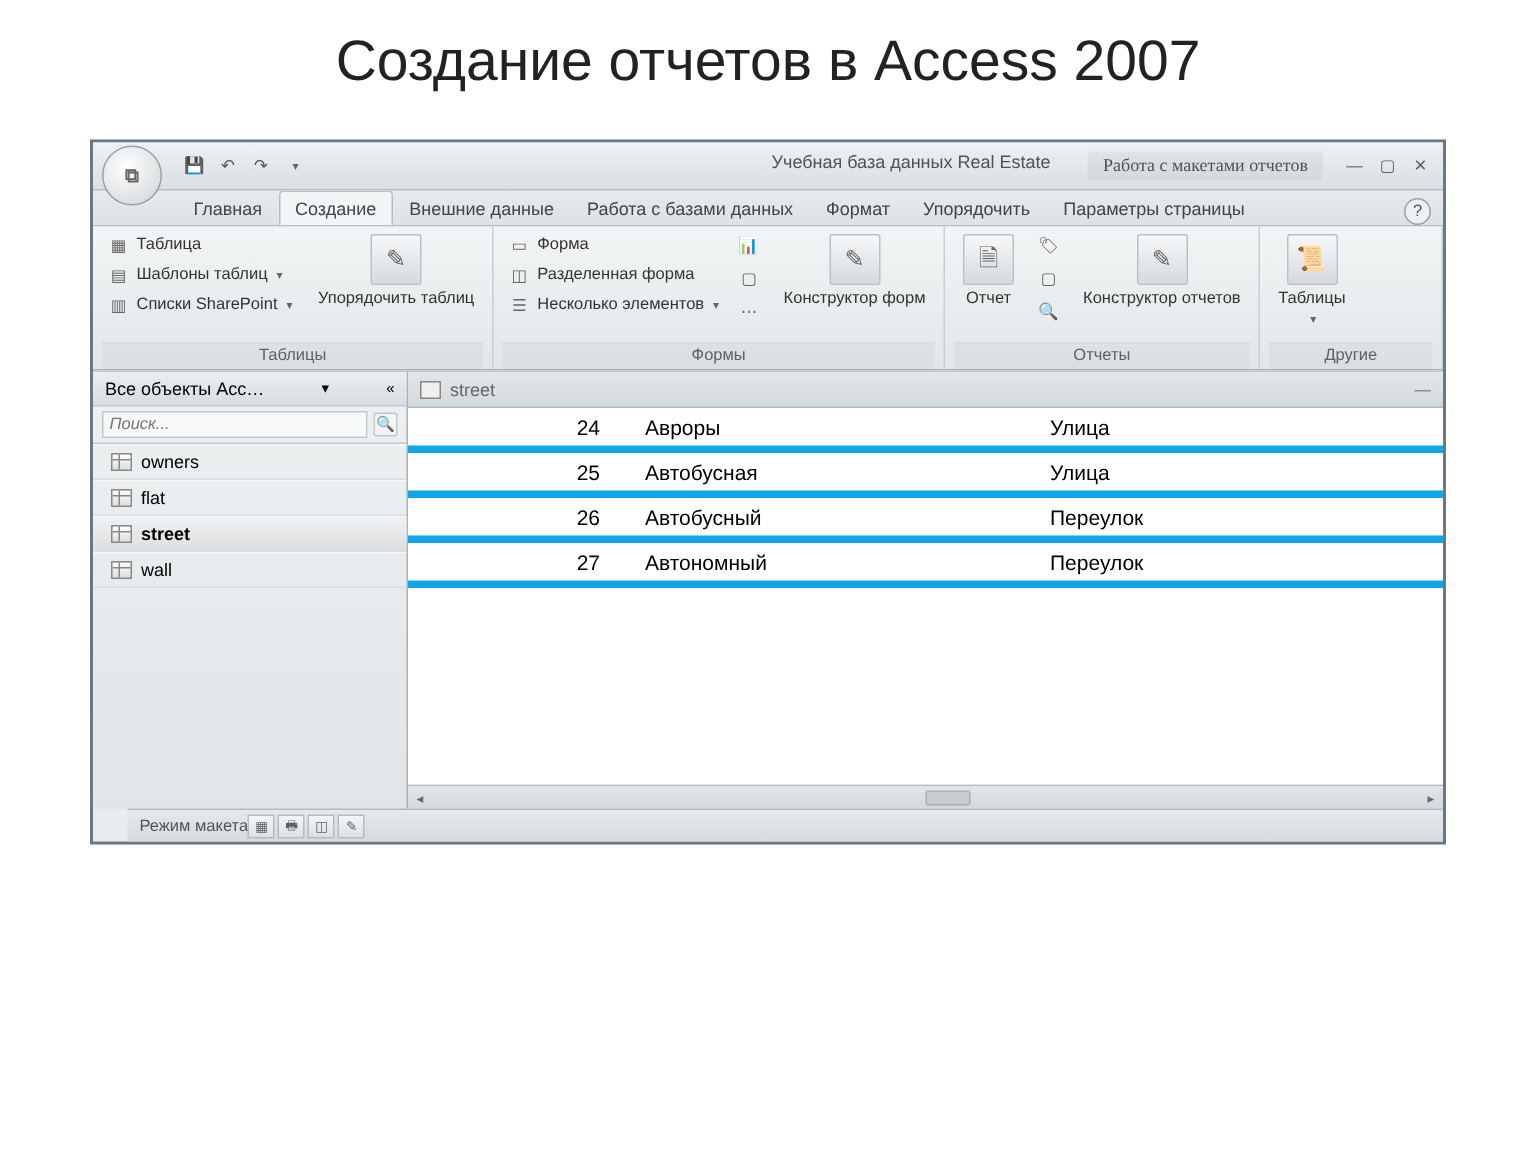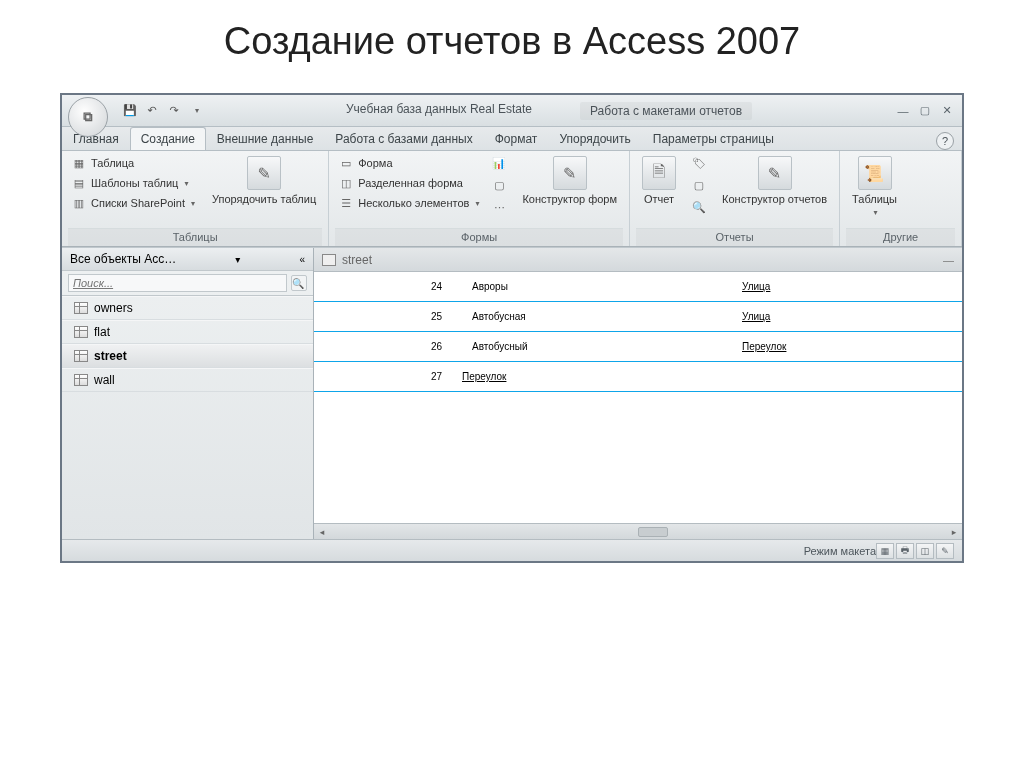--- a/index.html
+++ b/index.html
@@ -28,30 +28,31 @@
   .office-btn {
     width: 40px; height: 40px; border-radius: 50%;
     background: radial-gradient(circle at 40% 35%, #fefefe, #d0d4d7);
     border: 1px solid #9aa1a6;
     position: absolute; left: 6px; top: 2px;
     display:flex; align-items:center; justify-content:center;
     font-size: 13px; font-weight: bold; color:#666;
   }
   .qat { margin-left: 54px; display:flex; gap:6px; align-items:center; }
   .qat .icon { width:16px; height:16px; display:flex; align-items:center; justify-content:center; color:#555; font-size:11px; }
-  .title-center { flex:1; text-align:center; font-size:12px; color:#4b5359; display:flex; justify-content:center; gap:48px; }
-  .context-title { background: rgba(0,0,0,0.04); padding:2px 10px; border-radius:2px; font-size:12px; }
+  .title-center { flex:1; text-align:center; font-size:12px; color:#4b5359; display:flex; justify-content:flex-end; gap:25px; }
+  .context-title { background: rgba(0,0,0,0.04); padding:2px 10px; border-radius:2px; font-size:12px;font-family:Liberation Serif, serif; }
   .winbtns { display:flex; gap:4px; }
   .winbtns span { width:18px; height:14px; display:flex; align-items:center; justify-content:center; color:#5b656c; font-size:11px; }
 
   
   .tabrow {
     height: 24px;
     background: linear-gradient(#e7eaec,#dde2e5);
     display:flex; align-items:flex-end;
+    padding-left: 56px;
     border-bottom: 1px solid #b5bec4;
     font-size: 12px;
     gap: 0;
   }
   .tab {
     padding: 4px 10px;
     color: #3d4549;
     border: 1px solid transparent; border-bottom:none;
     border-radius: 3px 3px 0 0;
     cursor: default;
@@ -89,35 +90,35 @@
   .small-btn .glyph { width:16px;height:16px;display:inline-flex;align-items:center;justify-content:center;color:#666; }
   .big-btn { display:flex; flex-direction:column; align-items:center; gap:3px; padding: 2px 6px; text-align:center; }
   .big-btn .big-glyph { width:34px;height:34px;background:linear-gradient(#f7f8f9,#d5dadd);border:1px solid #b9c1c6;border-radius:2px;display:flex;align-items:center;justify-content:center;color:#666;font-size:16px; }
   .dd-arrow::after { content:"▾"; font-size:8px; margin-left:2px; color:#666; }
   .mini-icons { display:flex; flex-direction:column; gap:4px; }
   .mini-icons span { width:18px;height:18px;display:flex;align-items:center;justify-content:center;color:#666;font-size:11px;border:1px solid transparent; }
 
   
   .work { flex:1; display:flex; min-height:0; background:#dfe3e6; border-top:1px solid #c0c8cd; }
   .navpane {
-    width: 252px;
+    width: 210px;
     background: linear-gradient(#eef1f2,#e1e5e7);
     border-right:1px solid #a9b2b8;
     display:flex; flex-direction:column;
     font-size:12px;
   }
   .nav-header {
     display:flex; align-items:center; justify-content:space-between;
     padding:4px 8px;
     background: linear-gradient(#eceff1,#d7dcdf);
     border-bottom:1px solid #c1c8cc;
   }
   .nav-header span.chev { font-size:10px; }
   .nav-search { display:flex; align-items:center; padding:3px 6px; gap:4px; border-bottom:1px solid #c1c8cc; }
-  .nav-search input { flex:1; font-size:11px; font-style:italic; border:1px solid #c1c8cc; padding:2px 4px; background:#f7f8f9; color:#777;text-decoration:underline; }
+  .nav-search input { flex:1; font-size:11px; font-style:italic; border:1px solid #c1c8cc; padding:2px 4px; background:#f7f8f9; color:#777; }
   .nav-search .mag { width:16px;height:16px;border:1px solid #c1c8cc;border-radius:2px;display:flex;align-items:center;justify-content:center;font-size:10px;color:#666;background:#f2f4f5; }
   .nav-item {
     display:flex; align-items:center; gap:6px;
     padding:4px 12px;
     border-bottom:1px solid #d8dde0;
     border-top:1px solid #f5f6f7;
   }
   .nav-item.selected { background: linear-gradient(#f0f1f2,#dcdfe1); font-weight:bold; }
   .nav-item .tbl-icon { width:14px;height:12px;border:1px solid #888;background:linear-gradient(#fff,#ddd);display:inline-block;position:relative; }
   .nav-item .tbl-icon::before { content:""; position:absolute; left:0;right:0;top:3px;height:1px;background:#888; }
@@ -146,37 +147,37 @@
   .doc-body {
     flex:1; background:#fff; margin:0;
     overflow:hidden;
     position:relative;
   }
   .report-row {
     display:grid;
     grid-template-columns: 140px 280px 1fr;
     height:30px;
     align-items:center;
-    font-size:10px;
-    border-bottom:1px solid #0ea5e9;
+    font-size:14px;
+    border-bottom:5px solid #0ea5e9;
   }
   .report-row .id { text-align:right; padding-right:12px; }
   .report-row .name { padding-left:8px;margin-left:10px; }
-  .report-row .type { padding-left:8px;text-decoration:underline; }
+  .report-row .type { padding-left:8px; }
   .scroll-h { height:16px; background:linear-gradient(#e3e6e8,#d3d8db); border-top:1px solid #b4bcc1; display:flex; align-items:center; }
   .scroll-h .thumb { width:30px;height:10px;background:#c8cdd0;border:1px solid #aab1b5;border-radius:2px;margin-left:50%; }
   .scroll-h .arr { width:16px;height:14px;display:flex;align-items:center;justify-content:center;color:#666;font-size:9px; }
 
   .statusbar {
     height:22px;
     background:linear-gradient(#e6e9eb,#d6dbde);
     border-top:1px solid #b4bcc1;
-    display:flex; align-items:center; justify-content:flex-end;
+    display:flex; align-items:center; justify-content:flex-start;
     padding:0 8px;
-    font-size:11px; color:#4d565c;
+    font-size:11px; color:#4d565c;margin-left:23px;
   }
   .view-icons { display:flex; gap:2px; }
   .view-icons span { width:18px;height:16px;border:1px solid #b4bcc1;background:linear-gradient(#f4f5f6,#dde1e3);display:flex;align-items:center;justify-content:center;font-size:9px;color:#5a6268; }
 </style>
 </head>
 <body>
 
 <div class="slide-title">Создание отчетов в Access 2007</div>
 
 <div class="app-window">
@@ -346,20 +347,21 @@
               <div class="name">Автобусная</div>
               <div class="type">Улица</div>
             </div>
             <div class="report-row">
               <div class="id">26</div>
               <div class="name">Автобусный</div>
               <div class="type">Переулок</div>
             </div>
             <div class="report-row">
               <div class="id">27</div>
+              <div class="name">Автономный</div>
               <div class="type">Переулок</div>
             </div>
           </div>
       </div>
       <div class="scroll-h">
         <span class="arr">◂</span>
         <div style="flex:1;position:relative;">
             <div class="thumb"></div>
           </div>
         <span class="arr">▸</span>

